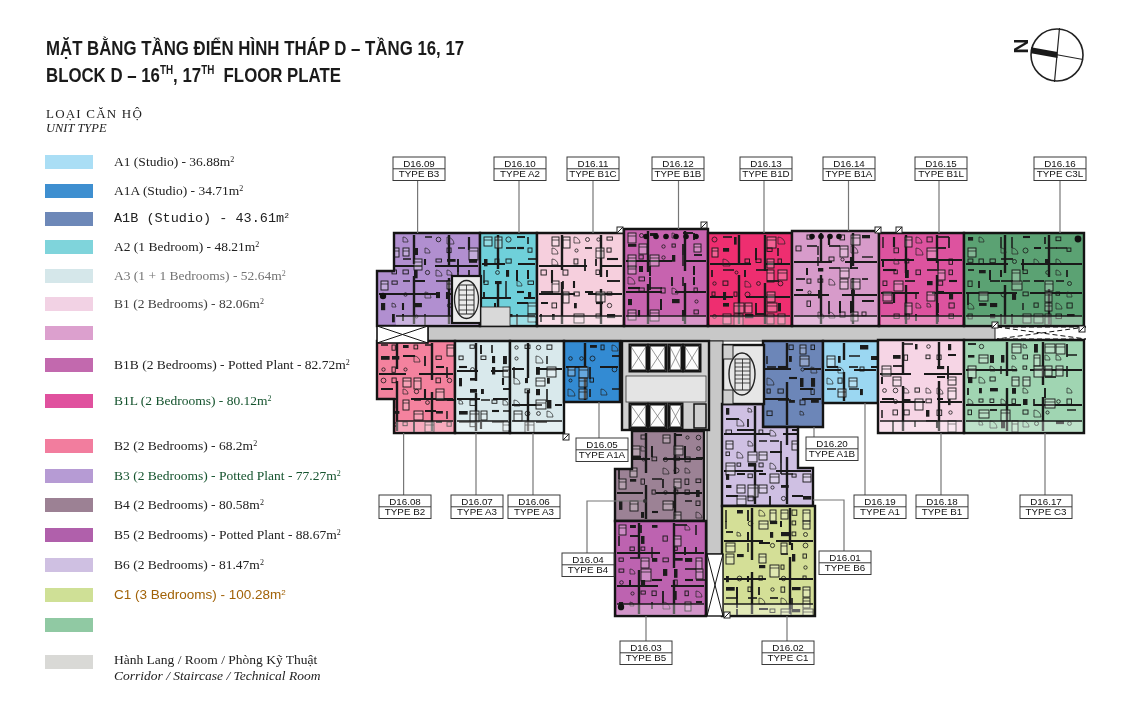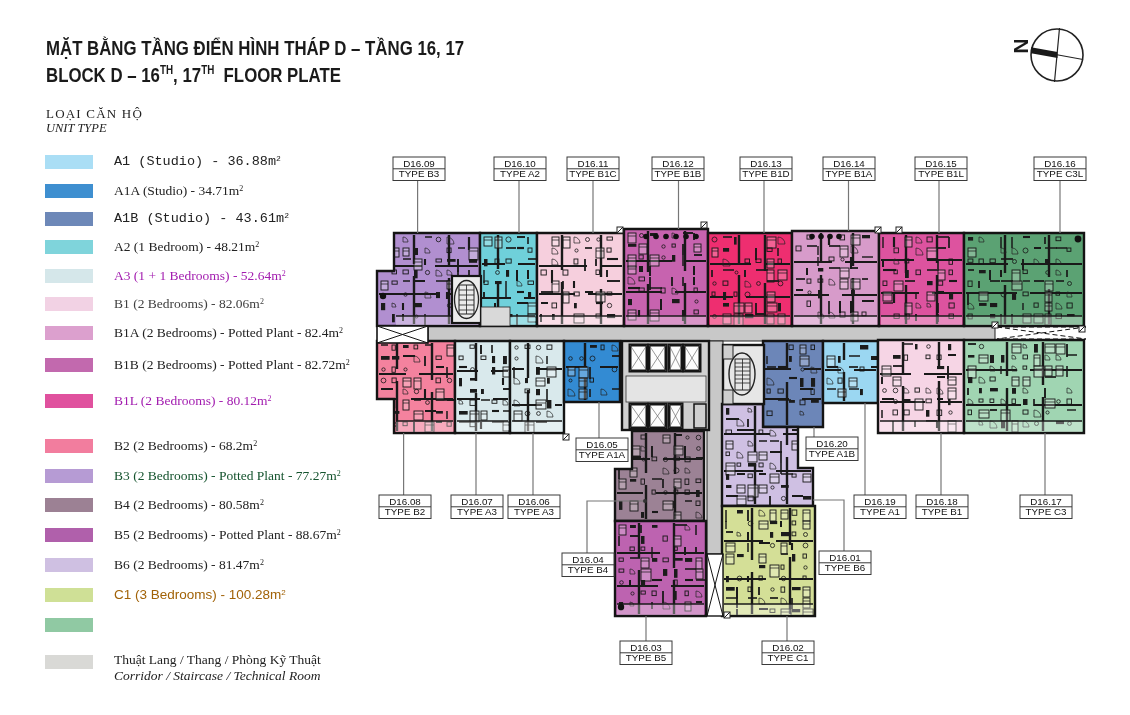--- a/index.html
+++ b/index.html
@@ -7,47 +7,46 @@
 
 <div style="position:absolute;left:46px;top:36px;font-family:'Liberation Sans',sans-serif;font-weight:bold;font-size:20.5px;color:#1a1a1a;transform:scaleX(0.82);transform-origin:0 0;white-space:nowrap;line-height:23px">
 MẶT BẰNG TẦNG ĐIỂN HÌNH THÁP D – TẦNG 16, 17<br>
 BLOCK D – 16<sup style="font-size:12px">TH</sup>, 17<sup style="font-size:12px">TH</sup>&nbsp; FLOOR PLATE
 </div>
 
 <div style="position:absolute;left:46px;top:106px;font-family:'Liberation Serif',serif;font-size:13px;letter-spacing:1.2px;color:#222">LOẠI CĂN HỘ</div>
 <div style="position:absolute;left:46px;top:121px;font-family:'Liberation Serif',serif;font-style:italic;font-size:12.5px;color:#222">UNIT TYPE</div>
 
 <div style="position:absolute;left:45px;top:155px;width:48px;height:14px;background:#aadef5"></div>
-<div style="position:absolute;left:114px;top:154px;font-family:Liberation Mono, monospace;font-size:13.5px;color:#222">A1 (Studio) - 36.88m<sup style="font-size:8px;vertical-align:4px">2</sup></div>
+<div style="position:absolute;left:114px;top:154px;font-family:Liberation Serif, serif;font-size:13.5px;color:#222">A1 (Studio) - 36.88m<sup style="font-size:8px;vertical-align:4px">2</sup></div>
 
 <div style="position:absolute;left:45px;top:184px;width:48px;height:14px;background:#3e8fd0"></div>
 <div style="position:absolute;left:114px;top:183px;font-family:'Liberation Serif',serif;font-size:13.5px;color:#222">A1A (Studio) - 34.71m<sup style="font-size:8px;vertical-align:4px">2</sup></div>
 
 <div style="position:absolute;left:45px;top:212px;width:48px;height:14px;background:#6d88b8"></div>
 <div style="position:absolute;left:114px;top:211px;font-family:Liberation Mono, monospace;font-size:13.5px;color:#222">A1B (Studio) - 43.61m<sup style="font-size:8px;vertical-align:4px">2</sup></div>
 
 <div style="position:absolute;left:45px;top:240px;width:48px;height:14px;background:#7fd4db"></div>
 <div style="position:absolute;left:114px;top:239px;font-family:'Liberation Serif',serif;font-size:13.5px;color:#222">A2 (1 Bedroom) - 48.21m<sup style="font-size:8px;vertical-align:4px">2</sup></div>
 
 <div style="position:absolute;left:45px;top:269px;width:48px;height:14px;background:#d5e7ea"></div>
-<div style="position:absolute;left:114px;top:268px;font-family:'Liberation Serif',serif;font-size:13.5px;color:#a21caf">A3 (1 + 1 Bedrooms) - 52.64m<sup style="font-size:8px;vertical-align:4px">2</sup></div>
+<div style="position:absolute;left:114px;top:268px;font-family:'Liberation Serif',serif;font-size:13.5px;color:#737373">A3 (1 + 1 Bedrooms) - 52.64m<sup style="font-size:8px;vertical-align:4px">2</sup></div>
 
 <div style="position:absolute;left:45px;top:297px;width:48px;height:14px;background:#f2d2e4"></div>
 <div style="position:absolute;left:114px;top:296px;font-family:'Liberation Serif',serif;font-size:13.5px;color:#404040">B1 (2 Bedrooms) - 82.06m<sup style="font-size:8px;vertical-align:4px">2</sup></div>
 
 <div style="position:absolute;left:45px;top:326px;width:48px;height:14px;background:#dca0ce"></div>
 <div style="position:absolute;left:114px;top:323px;font-family:'Liberation Serif',serif;font-size:13.5px;color:#222;line-height:15.5px">
-    <div>B1A (2 Bedrooms) - Potted Plant - 82.4m<sup style="font-size:8px;vertical-align:4px">2</sup></div>
   </div>
 
 <div style="position:absolute;left:45px;top:358px;width:48px;height:14px;background:#c269ae"></div>
 <div style="position:absolute;left:114px;top:357px;font-family:'Liberation Serif',serif;font-size:13.5px;color:#222">B1B (2 Bedrooms) - Potted Plant - 82.72m<sup style="font-size:8px;vertical-align:4px">2</sup></div>
 
 <div style="position:absolute;left:45px;top:394px;width:48px;height:14px;background:#e0519e"></div>
-<div style="position:absolute;left:114px;top:393px;font-family:'Liberation Serif',serif;font-size:13.5px;color:#a21caf">B1L (2 Bedrooms) - 80.12m<sup style="font-size:8px;vertical-align:4px">2</sup></div>
+<div style="position:absolute;left:114px;top:393px;font-family:'Liberation Serif',serif;font-size:13.5px;color:#14532d">B1L (2 Bedrooms) - 80.12m<sup style="font-size:8px;vertical-align:4px">2</sup></div>
 
 <div style="position:absolute;left:45px;top:439px;width:48px;height:14px;background:#f27d9e"></div>
 <div style="position:absolute;left:114px;top:438px;font-family:'Liberation Serif',serif;font-size:13.5px;color:#222">B2 (2 Bedrooms) - 68.2m<sup style="font-size:8px;vertical-align:4px">2</sup></div>
 
 <div style="position:absolute;left:45px;top:469px;width:48px;height:14px;background:#b69bd4"></div>
 <div style="position:absolute;left:114px;top:468px;font-family:Liberation Serif, serif;font-size:13.5px;color:#14532d">B3 (2 Bedrooms) - Potted Plant - 77.27m<sup style="font-size:8px;vertical-align:4px">2</sup></div>
 
 <div style="position:absolute;left:45px;top:498px;width:48px;height:14px;background:#9c8194"></div>
 <div style="position:absolute;left:114px;top:497px;font-family:'Liberation Serif',serif;font-size:13.5px;color:#222">B4 (2 Bedrooms) - 80.58m<sup style="font-size:8px;vertical-align:4px">2</sup></div>
 
@@ -59,21 +58,21 @@
 
 <div style="position:absolute;left:45px;top:588px;width:48px;height:14px;background:#cfe096"></div>
 <div style="position:absolute;left:114px;top:587px;font-family:Liberation Sans, sans-serif;font-size:13.5px;color:#a16207">C1 (3 Bedrooms) - 100.28m<sup style="font-size:8px;vertical-align:4px">2</sup></div>
 
 <div style="position:absolute;left:45px;top:618px;width:48px;height:14px;background:#90c9a3"></div>
 <div style="position:absolute;left:114px;top:615px;font-family:'Liberation Serif',serif;font-size:13.5px;color:#222;line-height:15.5px">
   </div>
 
 <div style="position:absolute;left:45px;top:655px;width:48px;height:14px;background:#d9d9d6"></div>
 <div style="position:absolute;left:114px;top:652px;font-family:'Liberation Serif',serif;font-size:13.5px;color:#222;line-height:15.5px">
-    <div>Thuật Lang / Thang / Phòng Kỹ Thuật</div>
+    <div>Hành Lang / Room / Phòng Kỹ Thuật</div>
     <div style="font-style:italic">Corridor / Staircase / Technical Room</div>
   </div>
 
 <svg width="1130" height="715" viewBox="0 0 1130 715" style="position:absolute;left:0;top:0">
 
 <rect x="428" y="326.5" width="567" height="14.5" fill="#c8c8c8" stroke="#222" stroke-width="1"></rect>
 
 <rect x="707" y="341" width="16" height="213" fill="#c8c8c8" stroke="#222" stroke-width="1"></rect>
 
 <g>

